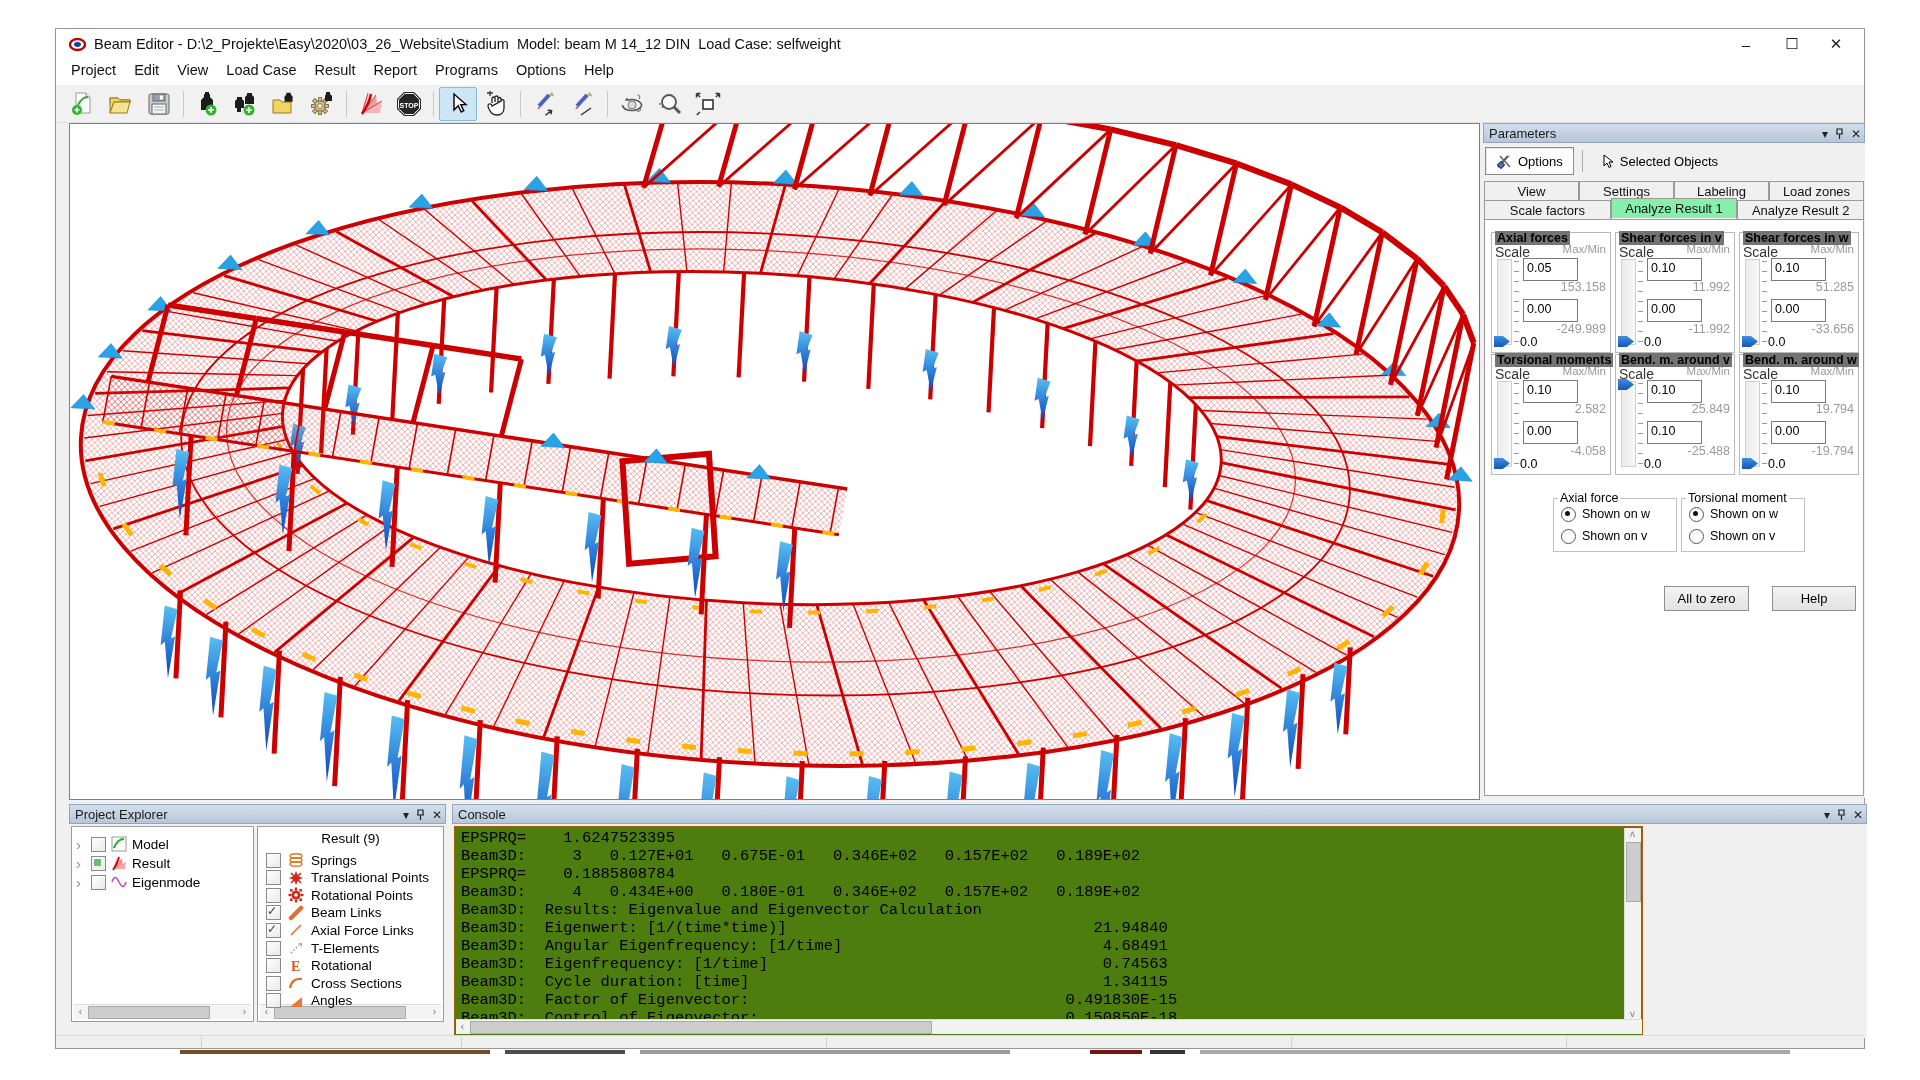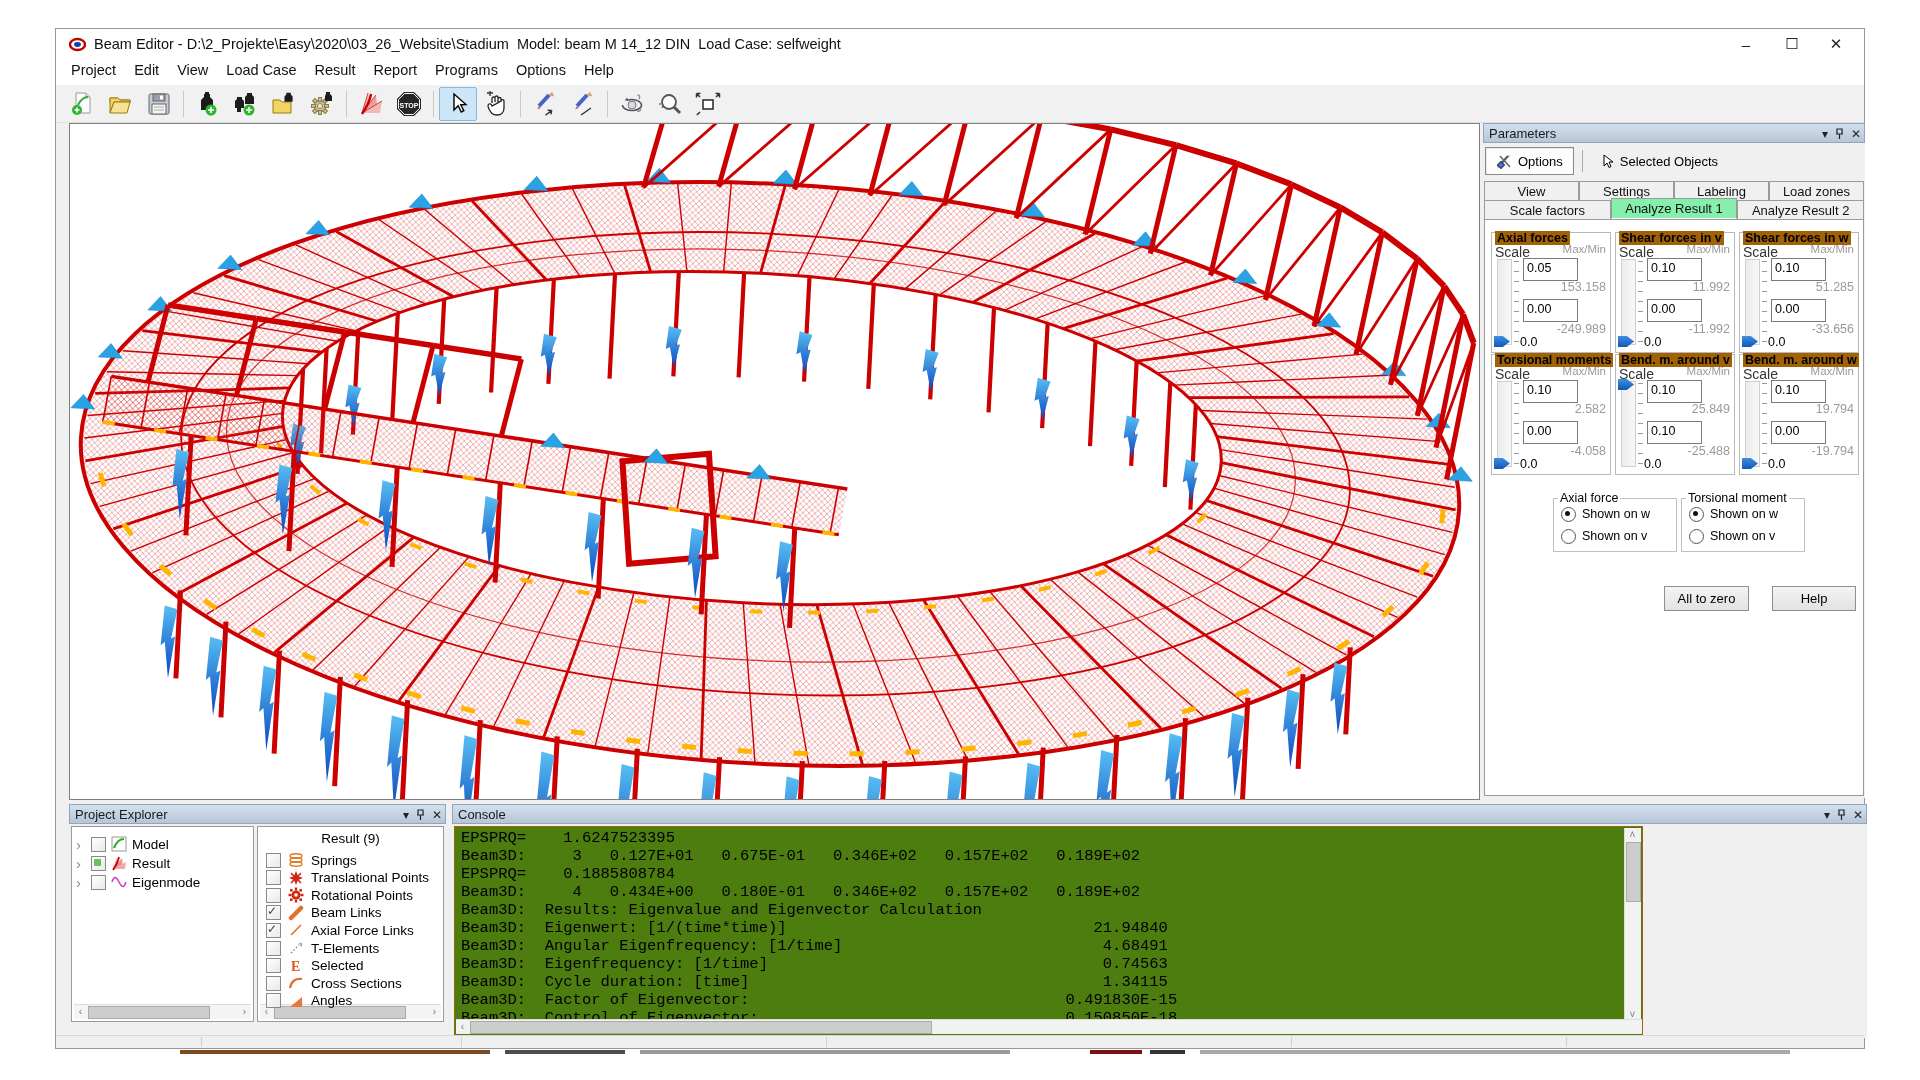--- a/index.html
+++ b/index.html
@@ -34,21 +34,21 @@
   #ptabs{position:absolute;left:2px;top:24px;height:28px;display:flex;align-items:center;}
   .ptab{height:26px;display:flex;align-items:center;gap:6px;font-size:13px;padding:0 10px;}
   .ptab.pressed{background:#fdfdfd;border:1px solid #8a8a8a;box-shadow:inset 1px 1px 0 #e8e8e8;}
   .ptabsep{width:1px;height:22px;background:#aaa;margin:0 8px;}
   .tabrow{position:absolute;left:1px;width:380px;height:19px;display:flex;}
   .tab{flex:1;border:1px solid #9a9a9a;border-bottom:none;background:#f0f0f0;font-size:13px;
     display:flex;align-items:center;justify-content:center;color:#111;box-sizing:border-box;}
   .tab.active{background:#86efac;height:21px;margin-top:-2px;z-index:3;border-bottom:1px solid #fff;}
   #pcontent{position:absolute;left:1px;top:96px;width:380px;height:577px;background:#fff;border:1px solid #9a9a9a;box-sizing:border-box;}
   .sf-group{position:absolute;width:118px;height:119px;border:1px solid #b9b9b9;background:#fff;}
-  .sf-title{position:absolute;left:3px;top:-2px;font-size:12.5px;font-weight:bold;background:#a16207;padding:0 2px;white-space:nowrap;}
+  .sf-title{position:absolute;left:3px;top:-2px;font-size:12.5px;font-weight:bold;background:#737373;padding:0 2px;white-space:nowrap;}
   .sf-scale{position:absolute;left:3px;top:11px;font-size:14px;color:#333;}
   .sf-maxmin{position:absolute;right:4px;top:10px;font-size:11.5px;color:#9a9a9a;}
   .sf-track{position:absolute;left:5px;top:26px;width:13px;height:84px;background:linear-gradient(90deg,#ececec,#f7f7f7);border:1px solid #cfcfcf;}
   .sf-ticks{position:absolute;left:22px;top:28px;width:5px;height:82px;
     background:repeating-linear-gradient(#9a9a9a 0 1px,transparent 1px 10px);}
   .sf-pointer{position:absolute;left:2px;width:16px;height:11px;background:linear-gradient(#3f8fe0,#1256b8);
     clip-path:polygon(0 0,55% 0,100% 50%,55% 100%,0 100%);}
   .sf-pointer.bottom{top:103px}.sf-pointer.top{top:24px}
   .sf-in{position:absolute;left:31px;width:50px;height:17px;border:1px solid #7a7a7a;font-size:12.5px;
     font-family:"Liberation Sans",sans-serif;padding:0 0 4px 3px;background:#fff;}
@@ -803,21 +803,21 @@
             <path d="M3 13 L11 5" stroke="#888" stroke-width="1.4" stroke-dasharray="1.5 2"></path>
             <path d="M10 3 l4 0 0 4z" fill="#aaa" transform="rotate(8 12 5)"></path>
           </svg>
           <span>T-Elements</span>
         </div>
         <div class="litem" style="top: 129.6px;">
           <span class="cb "></span>
           <svg width="16" height="16" viewBox="0 0 16 16">
             <text x="3" y="13" font-size="14" font-weight="bold" fill="#e05818" font-family="Liberation Serif">E</text>
           </svg>
-          <span>Selected</span>
+          <span>Rotational</span>
         </div>
         <div class="litem" style="top: 147.2px;">
           <span class="cb "></span>
           <svg width="16" height="16" viewBox="0 0 16 16">
             <path d="M2 13 C3 6 8 3 14 4" stroke="#e07030" stroke-width="2.2" fill="none"></path>
           </svg>
           <span>Cross Sections</span>
         </div>
         <div class="litem" style="top: 164.8px;">
           <span class="cb "></span>

